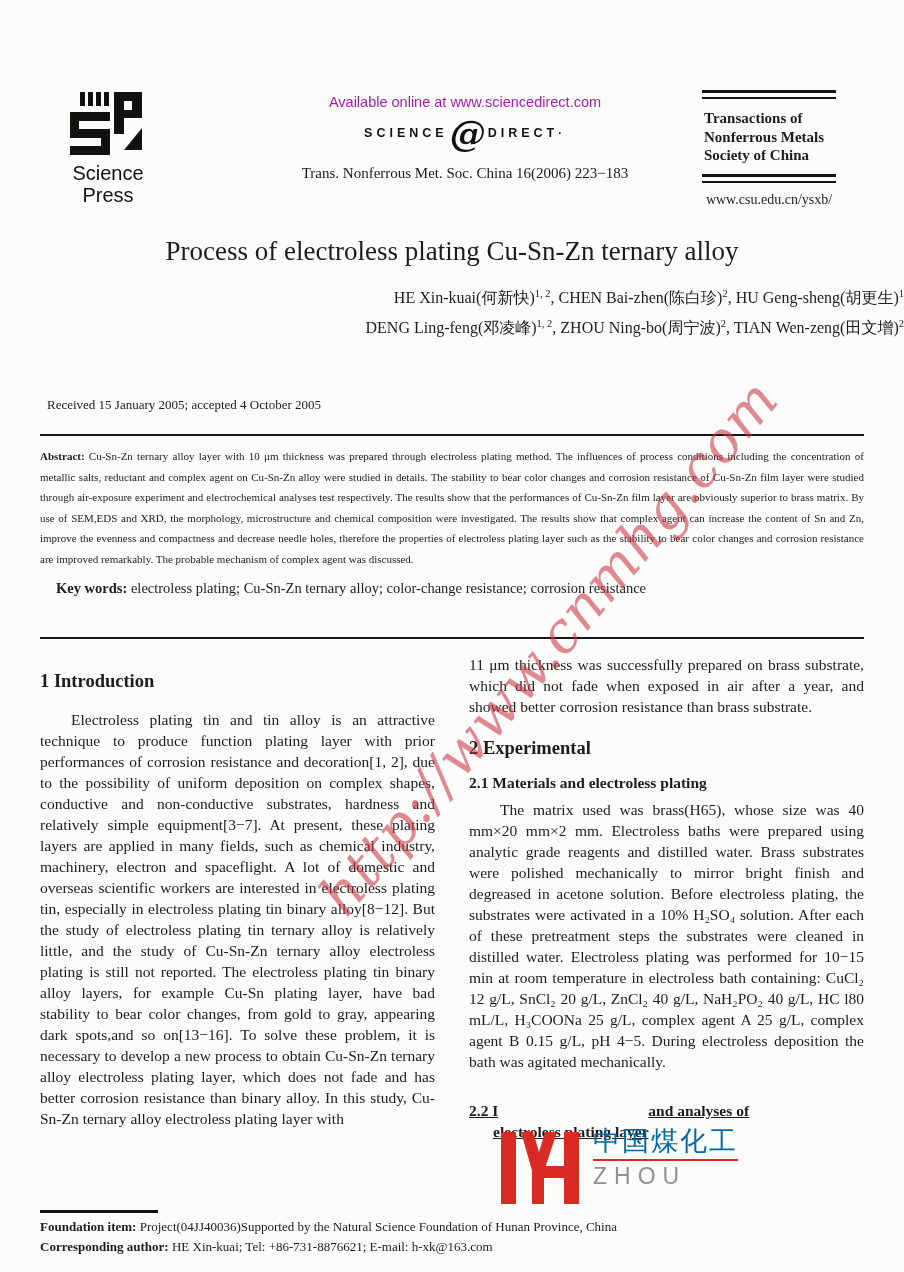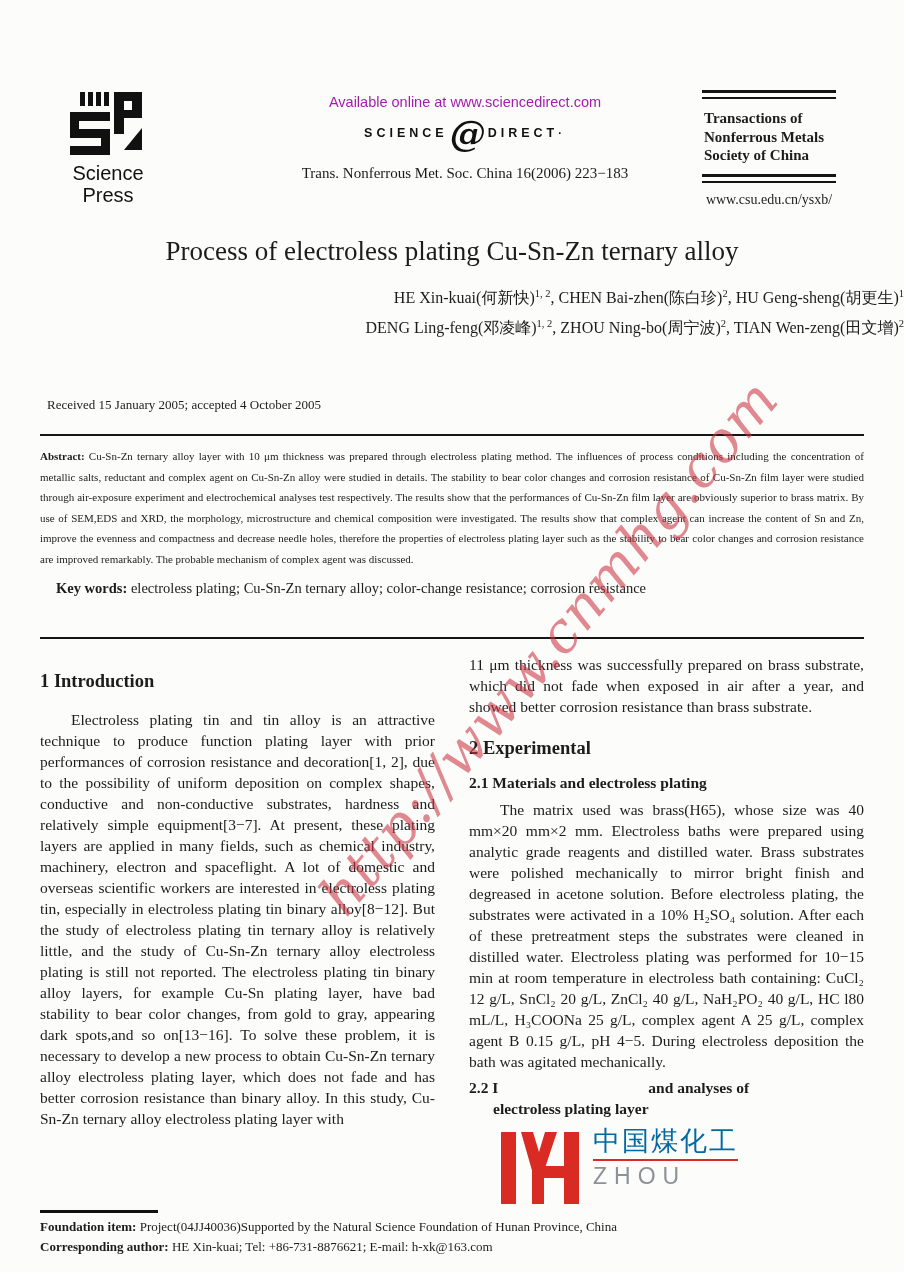--- a/index.html
+++ b/index.html
@@ -44,21 +44,21 @@
   .keywords-p{margin:11px 16px 0;font-size:14.5px;}
 
   
   .cols{position:absolute;left:40px;top:650px;width:824px;display:flex;gap:34px;}
   .col{width:395px;font-size:15.5px;line-height:21px;text-align:justify;}
   .sec-h{font-size:18.5px;font-weight:bold;margin:20px 0 0;text-align:left;line-height:22px;}
   .sub-h{font-size:15.5px;font-weight:bold;margin:13px 0 0;text-align:left;}
   .body-p{margin:17px 0 0;}
   .indent{text-indent:2em;}
   .lead-p{margin:4px 0 0;}
-  .s22{margin-top:5px;font-weight:bold;position:relative;}
+  .s22{margin-top:28px;font-weight:bold;position:relative;text-decoration:underline;}
   .s22-line1{display:flex;align-items:baseline;}
   .s22-gap{display:inline-block;width:150px;}
   .s22-line2{padding-left:24px;}
 
   
   .footnote{position:absolute;left:40px;top:1210px;width:824px;font-size:13px;line-height:20px;text-align:left;}
   .fn-rule{width:118px;border-top:3px solid #111;margin-bottom:4px;}
 
   
   .wm-diag{

